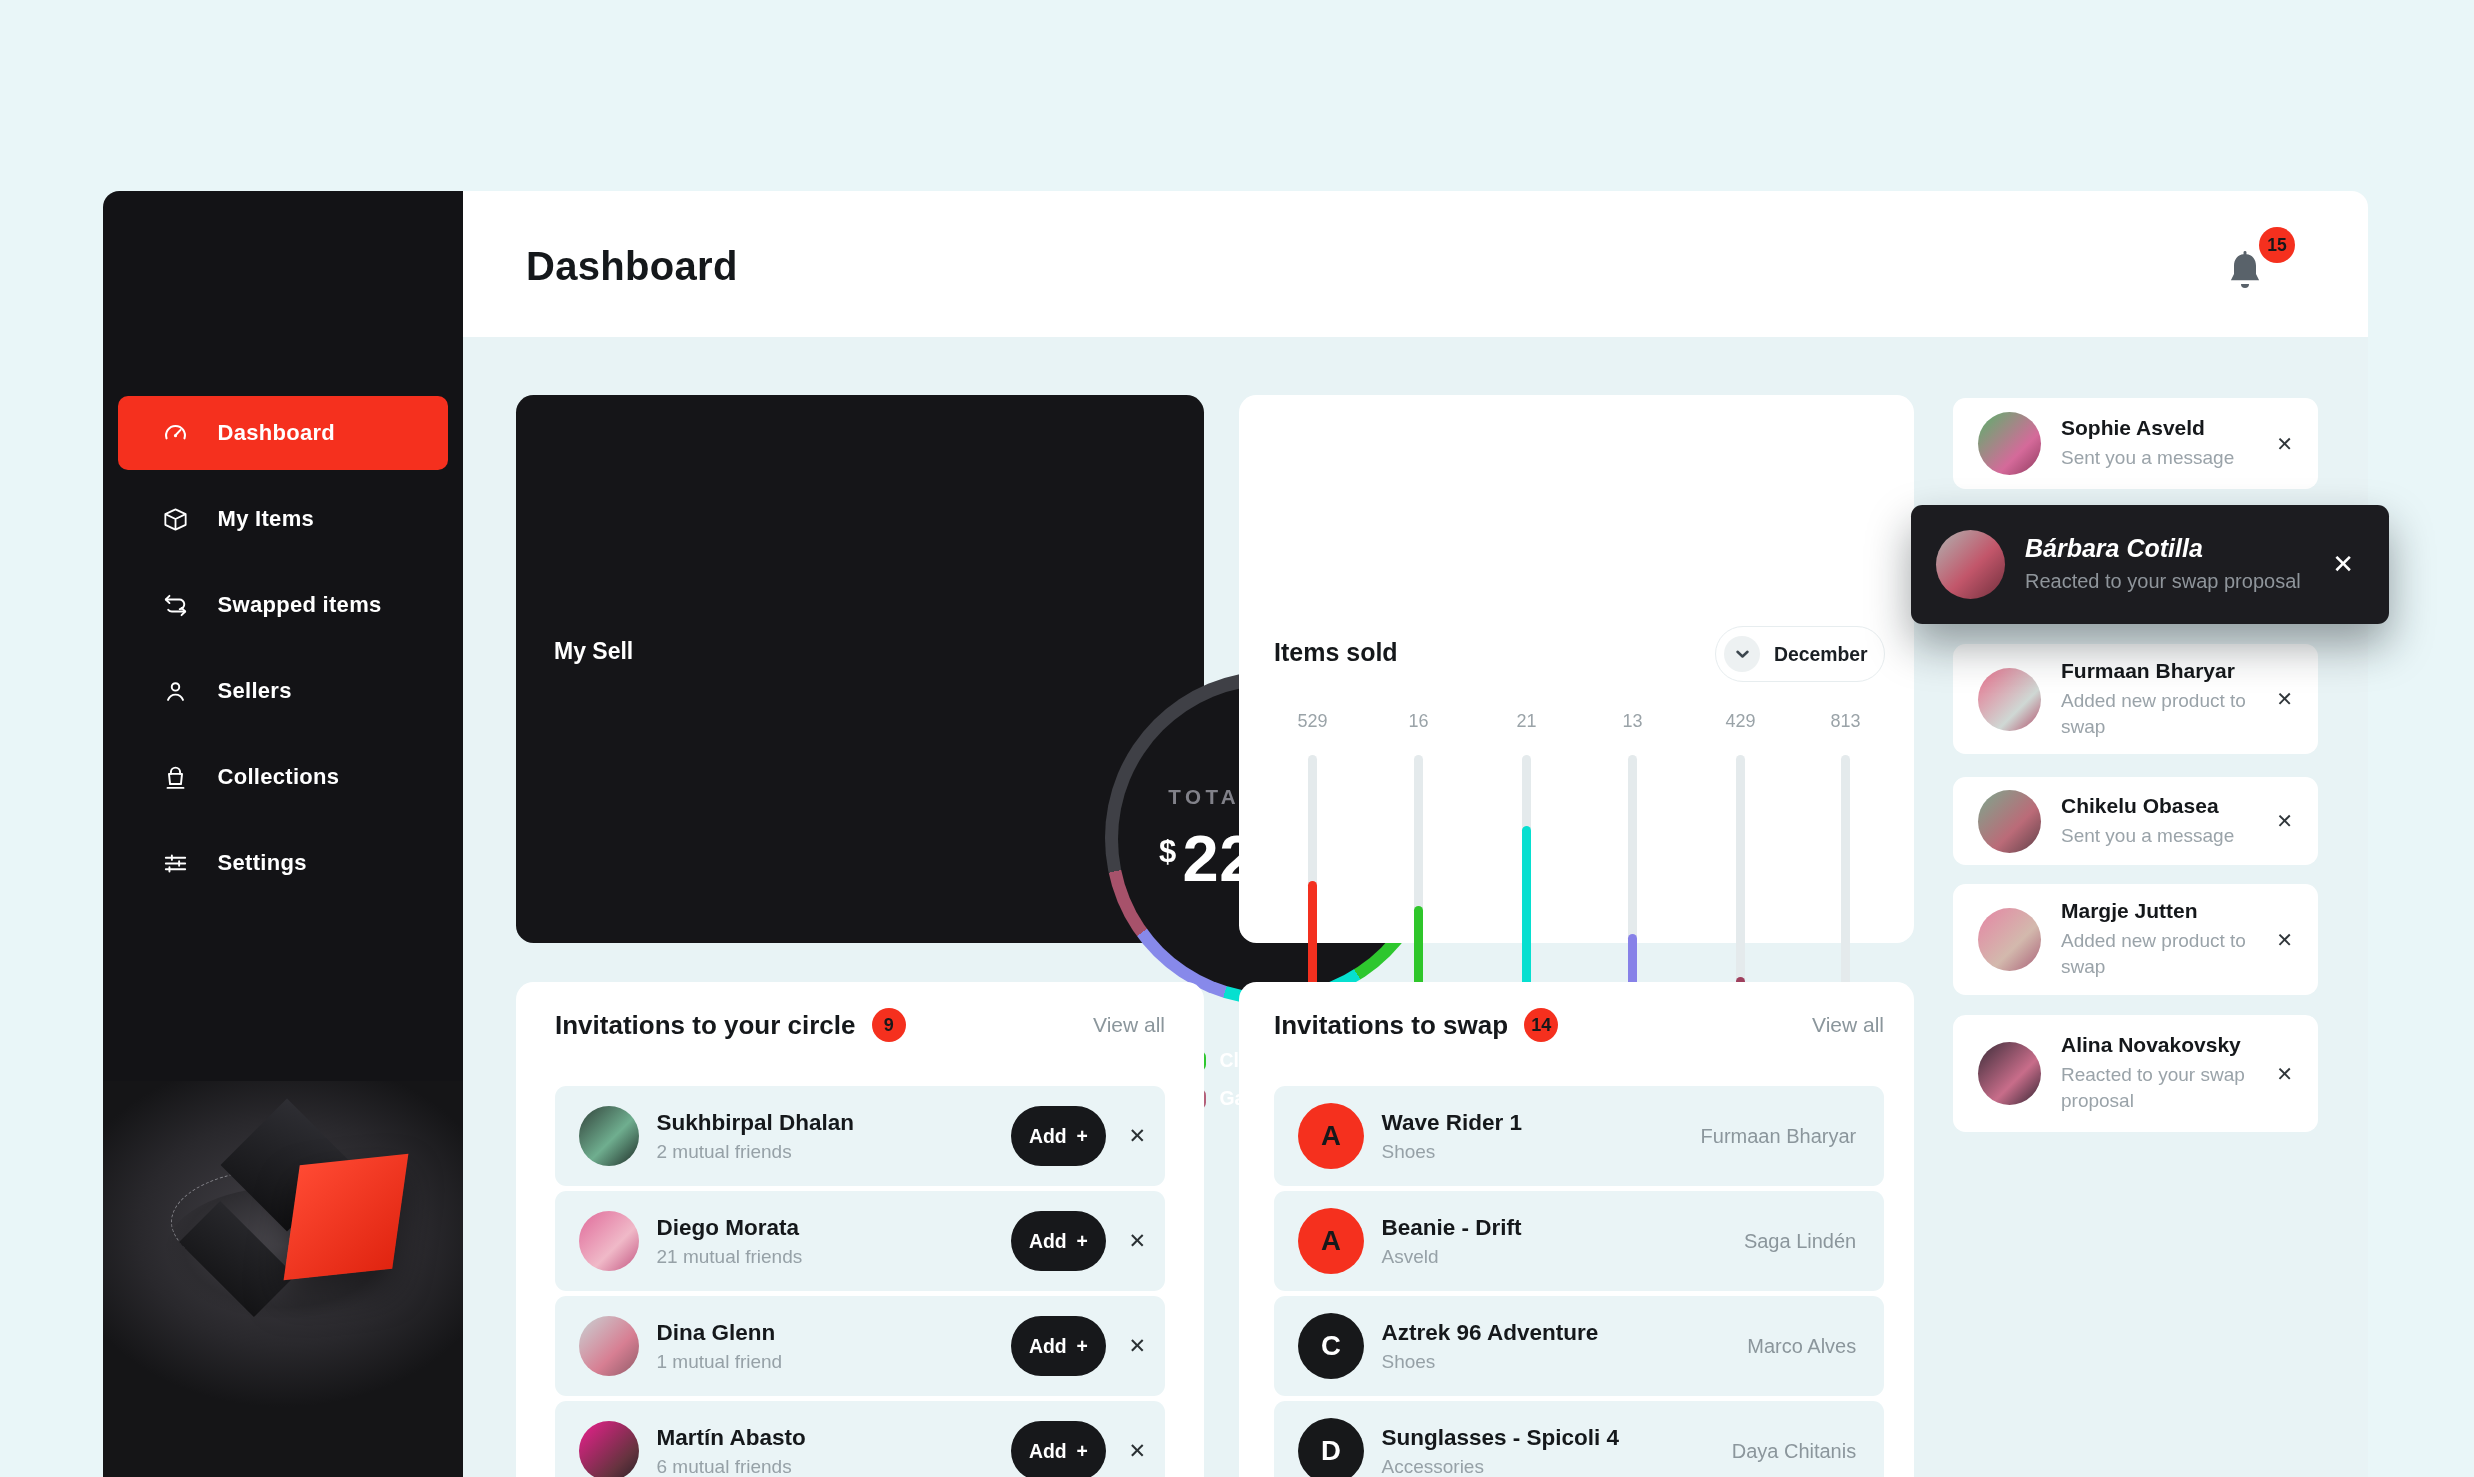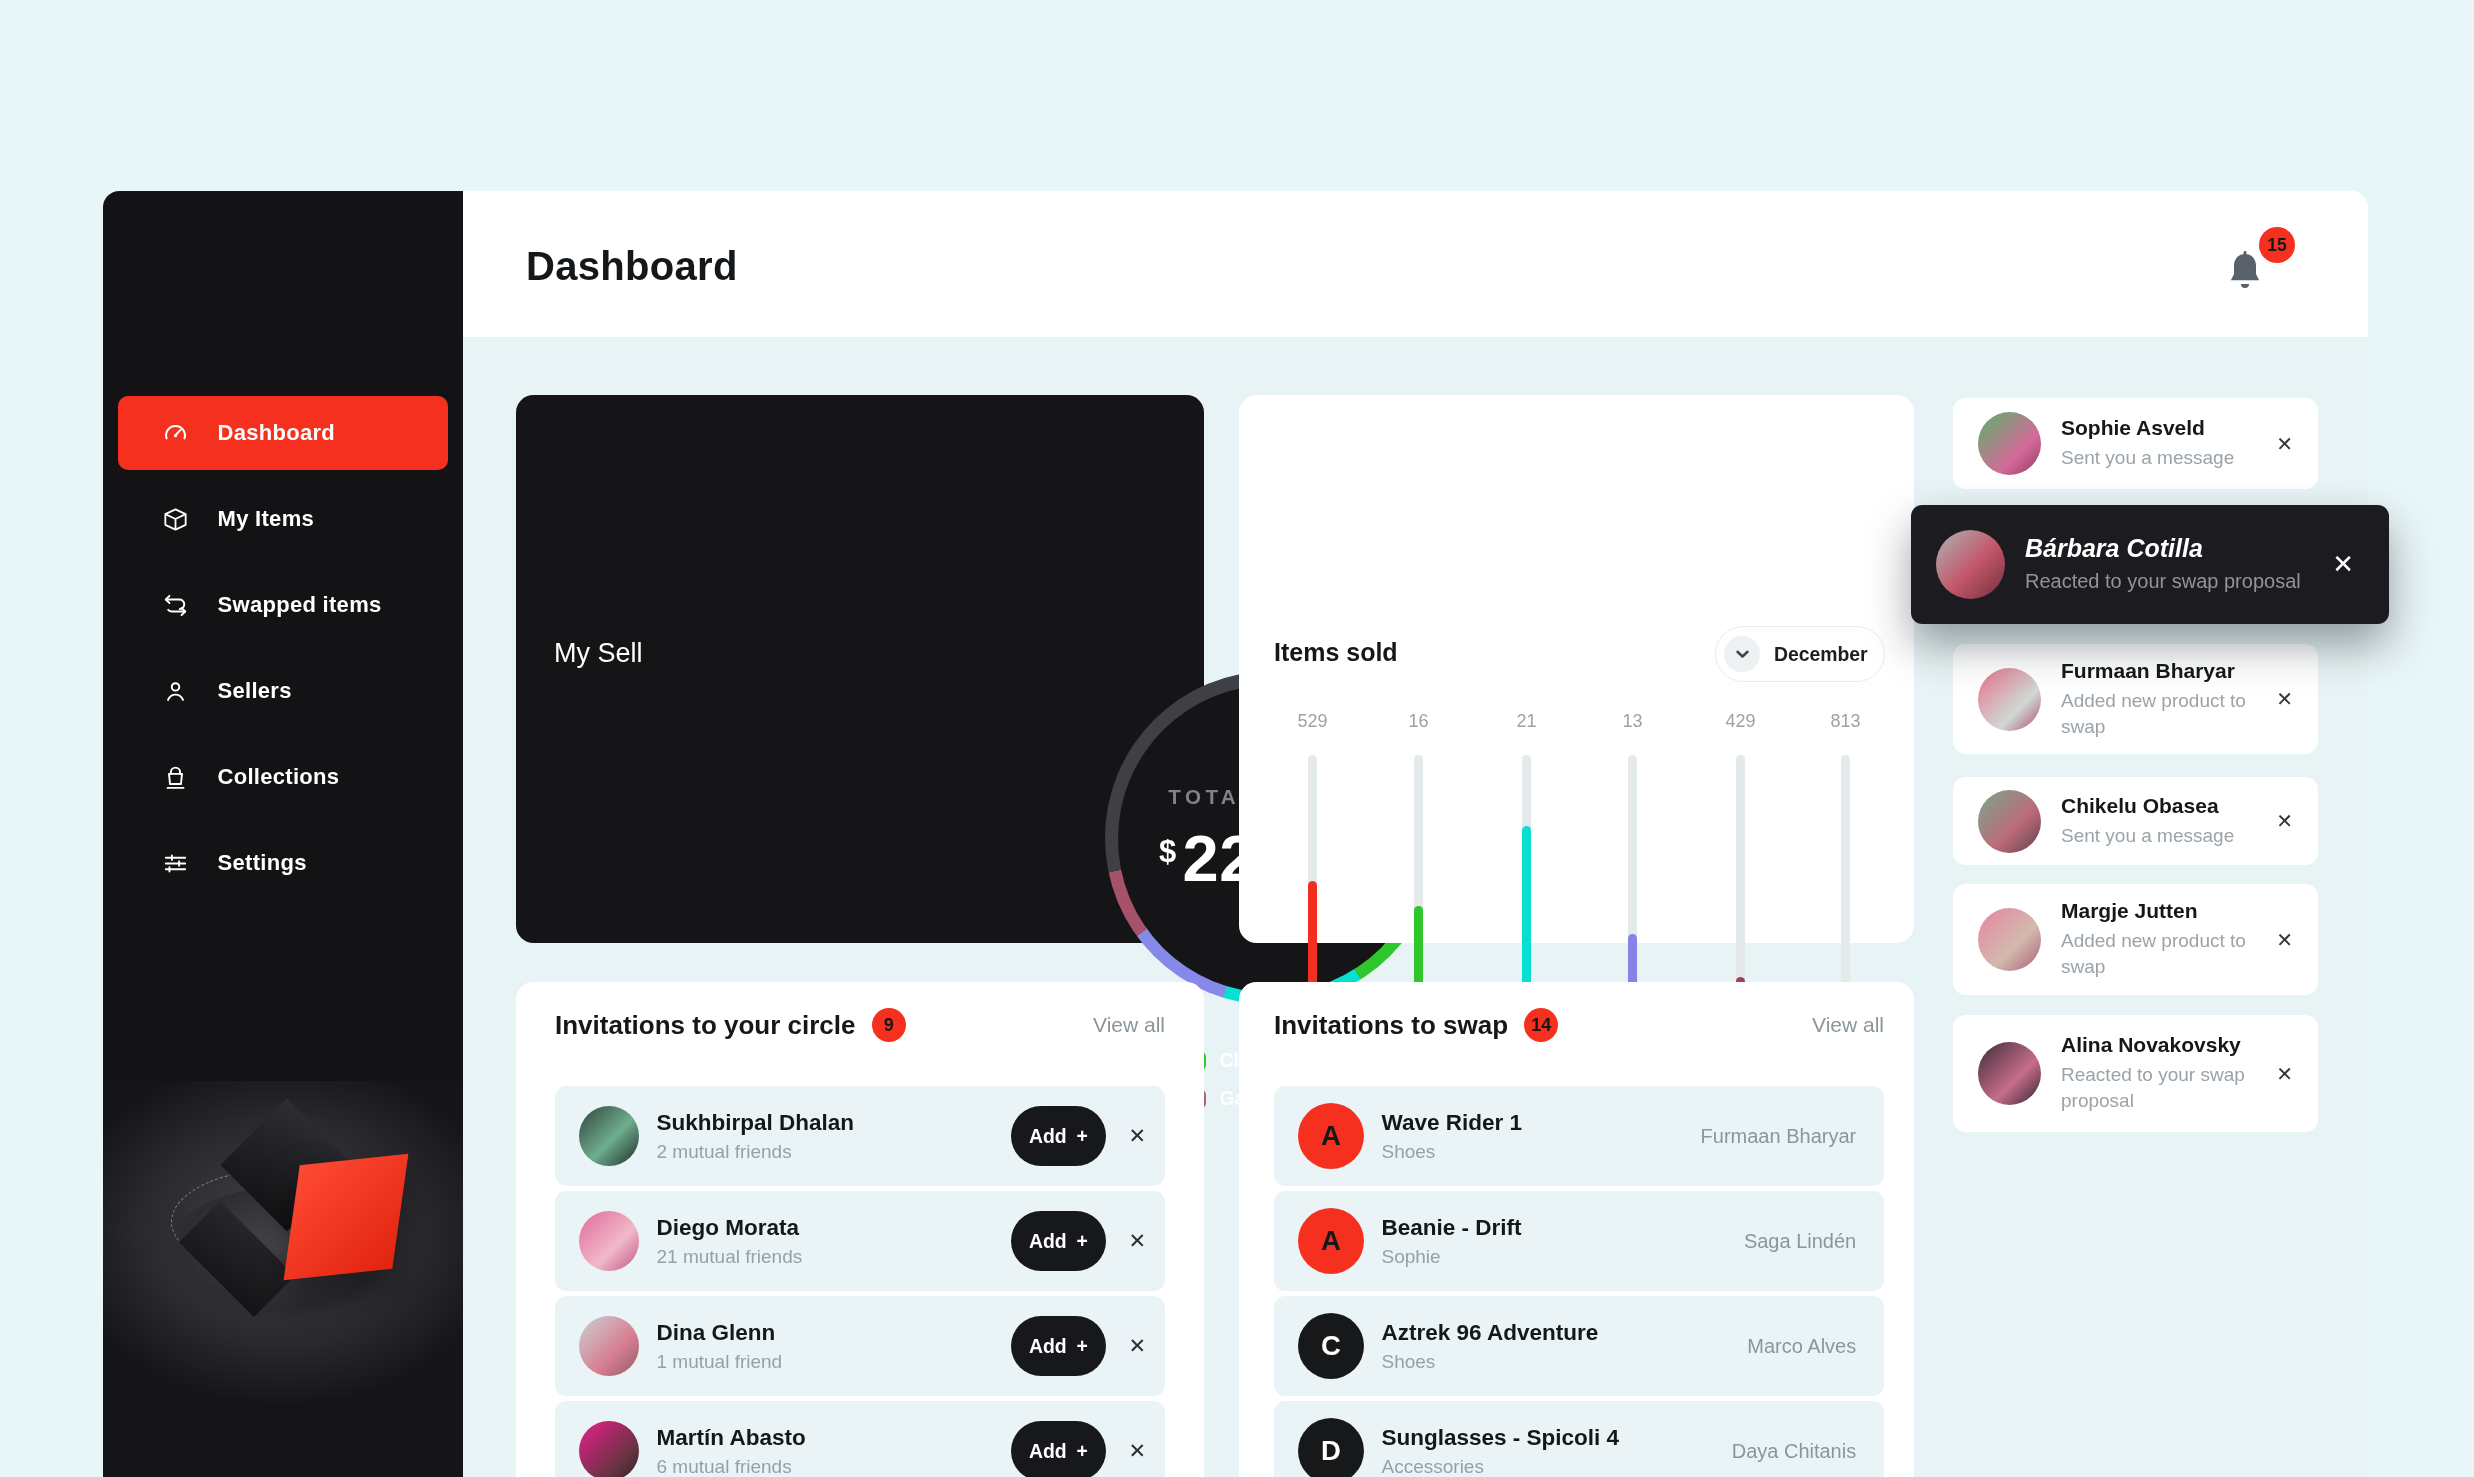--- a/index.html
+++ b/index.html
@@ -35,21 +35,21 @@
   .headerband{position:absolute;left:360px;top:0;width:1905px;height:146px;background:#fff;}
   .page-title{position:absolute;left:423px;top:53px;font-size:40px;font-weight:700;color:#15181b;letter-spacing:0.3px;}
   .bell{position:absolute;left:2120px;top:58px;width:44px;height:48px;color:#59626a;}
   .bell svg{width:44px;height:48px;}
   .bell-badge{position:absolute;left:2156px;top:36px;width:36px;height:36px;border-radius:50%;
     background:#f5301e;color:#17181a;font-size:17.5px;font-weight:700;display:flex;align-items:center;justify-content:center;}
   
   .card{position:absolute;border-radius:17.5px;}
   
   .mysell{left:413px;top:204px;width:688px;height:548px;background:#151518;color:#fff;}
-  .card-title{position:absolute;left:38px;top:240px;font-size:27px;font-weight:400;}
+  .card-title{position:absolute;left:38px;top:240px;font-size:23px;font-weight:700;}
   .mysell .card-title{color:#fff;top:243px;}
   .month-pill{position:absolute;top:231px;width:168px;height:54px;border-radius:30px;display:flex;align-items:center;}
   .pill-dark{left:891px;border:1.3px solid #313135;color:#fff;}
   .pill-light{left:1612px;border:1.3px solid #e7edef;color:#1a1f24;}
   .pill-circle{width:36px;height:36px;border-radius:50%;margin-left:8.1px;display:flex;align-items:center;justify-content:center;}
   .pill-dark .pill-circle{background:#fff;color:#17181a;}
   .pill-light .pill-circle{background:#edf1f2;color:#3c464e;}
   .pill-circle svg{width:15px;height:10px;}
   .pill-label{margin-left:13.8px;font-size:19.4px;font-weight:600;}
   .donut{position:absolute;left:589px;top:276px;width:334px;height:334px;border-radius:50%;}
@@ -390,21 +390,21 @@
           <div class="p-text">
               <div class="p-name">Wave Rider 1</div>
             <div class="p-sub">Shoes</div>
             </div>
           <div class="s-person">Furmaan Bharyar</div>
         </div>
         <div class="p-row">
           <div class="initial tone-red">A</div>
           <div class="p-text">
               <div class="p-name">Beanie - Drift</div>
-            <div class="p-sub">Sophie</div>
+            <div class="p-sub">Asveld</div>
             </div>
           <div class="s-person">Saga Lindén</div>
         </div>
         <div class="p-row">
           <div class="initial tone-dark">C</div>
           <div class="p-text">
               <div class="p-name">Aztrek 96 Adventure</div>
             <div class="p-sub">Shoes</div>
             </div>
           <div class="s-person">Marco Alves</div>

